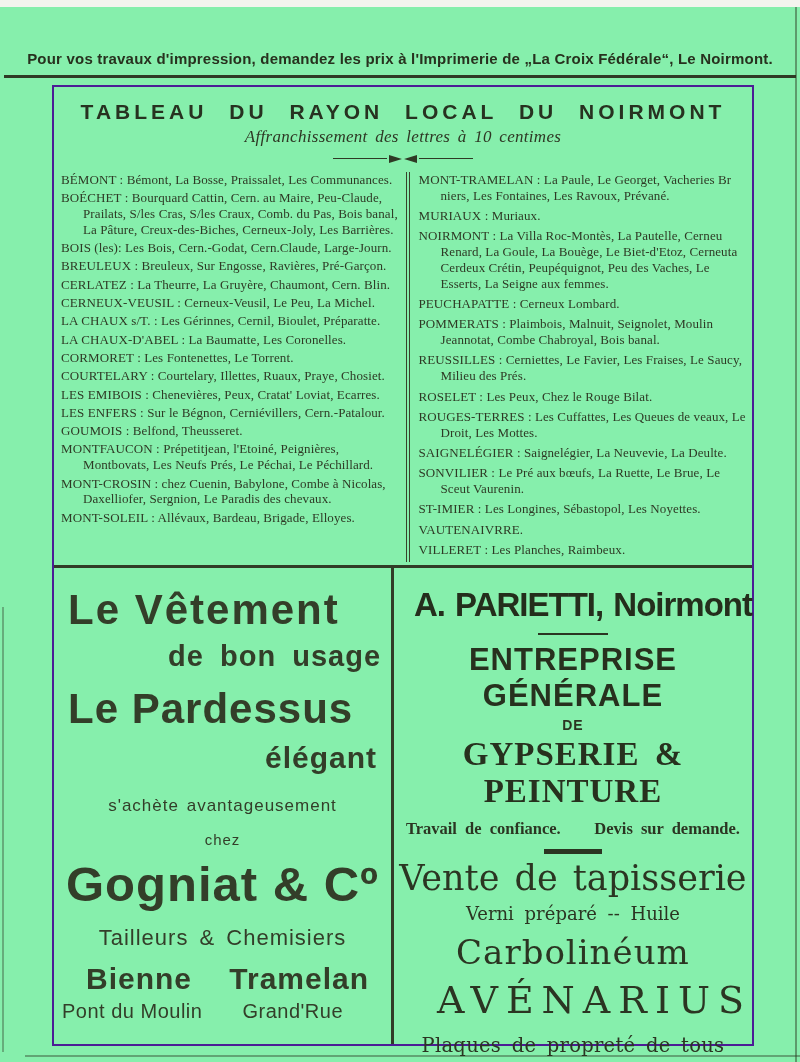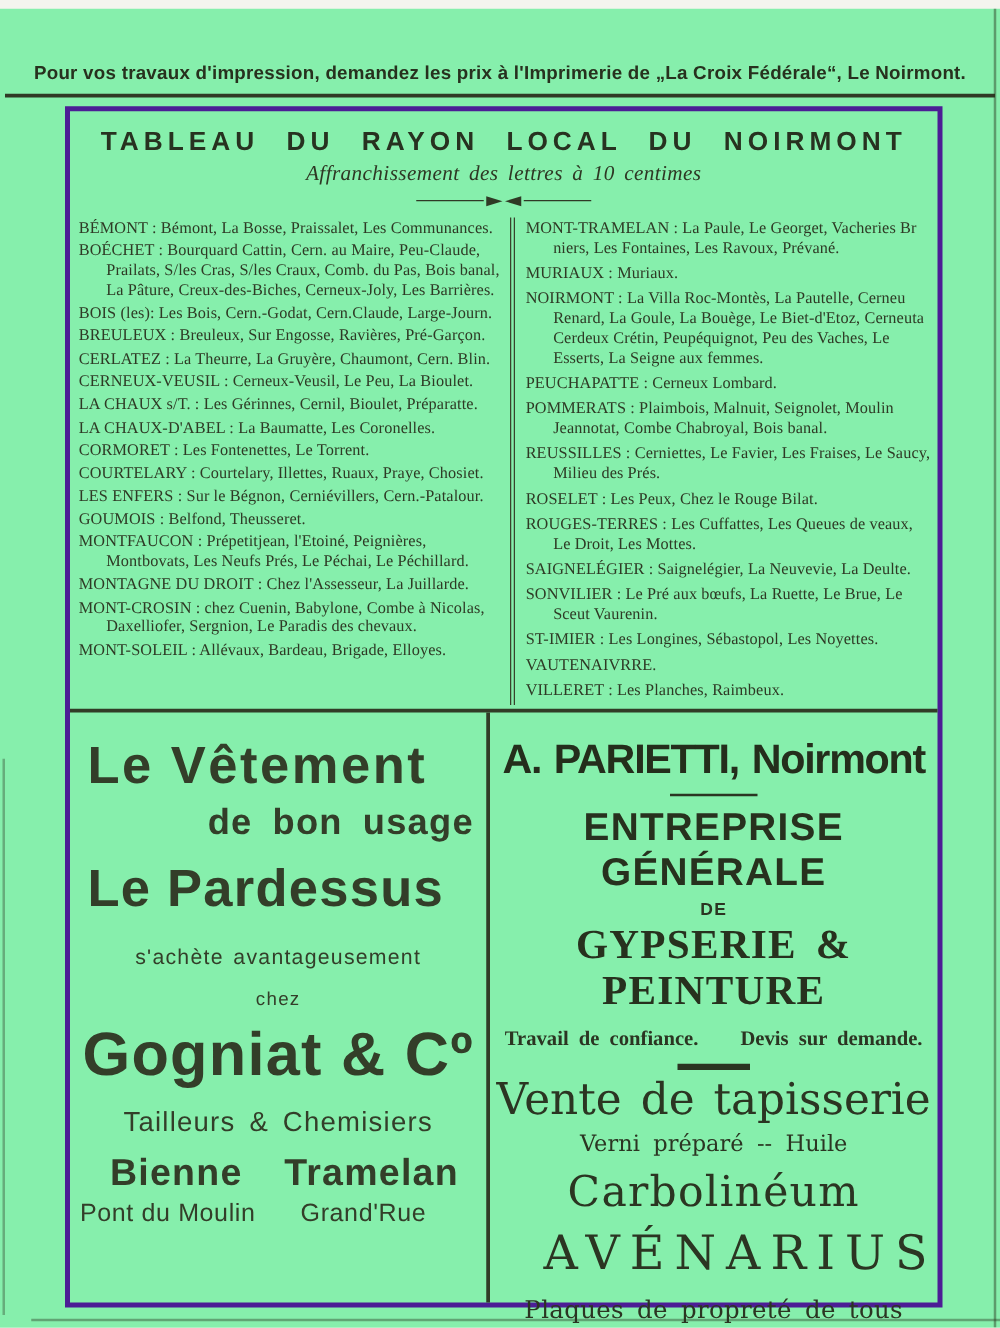--- a/index.html
+++ b/index.html
@@ -18,21 +18,21 @@
 
   .banner{
     position:absolute;top:43px;left:0;right:0;text-align:center;
     font-family:"Liberation Sans",sans-serif;font-weight:bold;font-size:15px;
     letter-spacing:.2px;color:#27311e;
   }
   .top-rule{position:absolute;top:68px;left:4px;right:4px;height:2.5px;background:#2f3a25;}
 
   .frame{
     position:absolute;top:78px;left:52px;right:46px;bottom:16px;
-    border:4px solid #4c1d95;display:flex;flex-direction:column;
+    border:2px solid #4c1d95;display:flex;flex-direction:column;
   }
   .table-title{
     margin:13px 0 0;text-align:center;
     font-family:"Liberation Sans",sans-serif;font-weight:bold;font-size:21px;
     letter-spacing:4px;word-spacing:12px;color:#273220;
   }
   .table-subtitle{
     margin:3px 0 0;text-align:center;font-style:italic;font-size:17px;color:#2e3824;
     letter-spacing:.3px;word-spacing:3px;
   }
@@ -62,21 +62,21 @@
   .vet2{margin:6px 10px 0 0;text-align:right;font-size:29px;font-weight:bold;letter-spacing:1px;word-spacing:7px;}
   .vet3{margin:12px 0 0 14px;font-size:42px;font-weight:bold;letter-spacing:1px;}
   .vet4{margin:8px 14px 0 0;text-align:right;font-size:30px;font-weight:bold;letter-spacing:1px;}
   .vet5{margin:21px 0 0;text-align:center;font-size:17px;letter-spacing:1px;word-spacing:2px;}
   .vet6{margin:15px 0 0;text-align:center;font-size:15px;letter-spacing:1px;}
   .gogniat{margin:8px 0 0;text-align:center;font-size:49px;font-weight:bold;letter-spacing:1px;}
   .tailleurs{margin:13px 0 0;text-align:center;font-size:22px;letter-spacing:1px;word-spacing:4px;}
   .cities{display:flex;justify-content:space-between;margin:11px 0 0;padding:0 22px 0 32px;font-size:30px;font-weight:bold;letter-spacing:1px;}
   .addrs{display:flex;justify-content:space-between;margin:4px 0 0;padding:0 48px 0 8px;font-size:20px;letter-spacing:.5px;}
 
-  .parietti{margin:18px 0 0;font-family:"Liberation Sans",sans-serif;font-weight:bold;font-size:33px;letter-spacing:-1px;word-spacing:2px;color:#242e1c;}
+  .parietti{margin:18px 0 0;font-family:"Liberation Sans",sans-serif;font-weight:bold;font-size:33px;letter-spacing:-1px;word-spacing:2px;color:#242e1c;text-align:right;}
   .parietti-rule{width:70px;height:2px;background:#2b3522;margin:9px auto 0;}
   .entreprise{margin:7px 0 0;font-family:"Liberation Sans",sans-serif;font-weight:bold;font-size:31px;letter-spacing:1px;color:#27311e;}
   .de{margin:3px 0 0;font-family:"Liberation Sans",sans-serif;font-weight:bold;font-size:14px;letter-spacing:1px;}
   .gypserie{margin:3px 0 0;font-family:Liberation Serif, serif;font-weight:bold;font-size:33px;letter-spacing:1px;word-spacing:6px;color:#27311e;}
   .taglines{display:flex;justify-content:space-between;margin:9px 0 0;padding:0 12px;font-family:"Liberation Serif",serif;font-weight:bold;font-size:16.5px;word-spacing:4px;}
   .thick-rule{width:58px;height:5px;background:#2b3522;margin:10px auto 0;}
   .vente{margin:4px 0 0;font-family:"DejaVu Serif",serif;font-size:35px;word-spacing:4px;}
   .verni{margin:5px 0 0;font-family:"DejaVu Serif",serif;font-size:18px;word-spacing:5px;}
   .carbo{margin:8px 0 0;font-family:"DejaVu Serif",serif;font-size:34px;letter-spacing:1px;}
   .avenarius{margin:6px 0 0;font-family:"DejaVu Serif",serif;font-size:38px;letter-spacing:8px;padding-left:43px;}
@@ -102,29 +102,29 @@
       <span class="orn-line"></span>
     </div>
 
     <div class="columns">
       <div class="col-left">
           <p class="entry">BÉMONT : Bémont, La Bosse, Praissalet, Les Communances.</p>
           <p class="entry">BOÉCHET : Bourquard Cattin, Cern. au Maire, Peu-Claude, Prailats, S/les Cras, S/les Craux, Comb. du Pas, Bois banal, La Pâture, Creux-des-Biches, Cerneux-Joly, Les Barrières.</p>
           <p class="entry">BOIS (les): Les Bois, Cern.-Godat, Cern.Claude, Large-Journ.</p>
           <p class="entry">BREULEUX : Breuleux, Sur Engosse, Ravières, Pré-Garçon.</p>
           <p class="entry">CERLATEZ : La Theurre, La Gruyère, Chaumont, Cern. Blin.</p>
-          <p class="entry">CERNEUX-VEUSIL : Cerneux-Veusil, Le Peu, La Bioulet.</p>
+          <p class="entry">CERNEUX-VEUSIL : Cerneux-Veusil, Le Peu, La Michel.</p>
           <p class="entry">LA CHAUX s/T. : Les Gérinnes, Cernil, Bioulet, Préparatte.</p>
           <p class="entry">LA CHAUX-D'ABEL : La Baumatte, Les Coronelles.</p>
           <p class="entry">CORMORET : Les Fontenettes, Le Torrent.</p>
           <p class="entry">COURTELARY : Courtelary, Illettes, Ruaux, Praye, Chosiet.</p>
+          <p class="entry">LES EMIBOIS : Chenevières, Peux, Cratat' Loviat, Ecarres.</p>
           <p class="entry">LES ENFERS : Sur le Bégnon, Cerniévillers, Cern.-Patalour.</p>
           <p class="entry">GOUMOIS : Belfond, Theusseret.</p>
           <p class="entry">MONTFAUCON : Prépetitjean, l'Etoiné, Peignières, Montbovats, Les Neufs Prés, Le Péchai, Le Péchillard.</p>
-          <p class="entry">MONTAGNE DU DROIT : Chez l'Assesseur, La Juillarde.</p>
           <p class="entry">MONT-CROSIN : chez Cuenin, Babylone, Combe à Nicolas, Daxelliofer, Sergnion, Le Paradis des chevaux.</p>
           <p class="entry">MONT-SOLEIL : Allévaux, Bardeau, Brigade, Elloyes.</p>
         </div>
       <div class="col-divider"></div>
       <div class="col-right">
           <p class="entry">MONT-TRAMELAN : La Paule, Le Georget, Vacheries Br niers, Les Fontaines, Les Ravoux, Prévané.</p>
           <p class="entry">MURIAUX : Muriaux.</p>
           <p class="entry">NOIRMONT : La Villa Roc-Montès, La Pautelle, Cerneu Renard, La Goule, La Bouège, Le Biet-d'Etoz, Cerneuta Cerdeux Crétin, Peupéquignot, Peu des Vaches, Le Esserts, La Seigne aux femmes.</p>
           <p class="entry">PEUCHAPATTE : Cerneux Lombard.</p>
           <p class="entry">POMMERATS : Plaimbois, Malnuit, Seignolet, Moulin Jeannotat, Combe Chabroyal, Bois banal.</p>
@@ -140,20 +140,21 @@
     </div>
 
     <div class="table-rule"></div>
 
     <div class="ads">
 
       <div class="ad-left">
         <div class="vet1">Le Vêtement</div>
         <div class="vet2">de bon usage</div>
         <div class="vet3">Le Pardessus</div>
+        <div class="vet4">élégant</div>
         <div class="vet5">s'achète avantageusement</div>
         <div class="vet6">chez</div>
         <div class="gogniat">Gogniat &amp; Cº</div>
         <div class="tailleurs">Tailleurs &amp; Chemisiers</div>
         <div class="cities">
           <span>Bienne</span>
           <span>Tramelan</span>
         </div>
         <div class="addrs">
           <span>Pont du Moulin</span>

